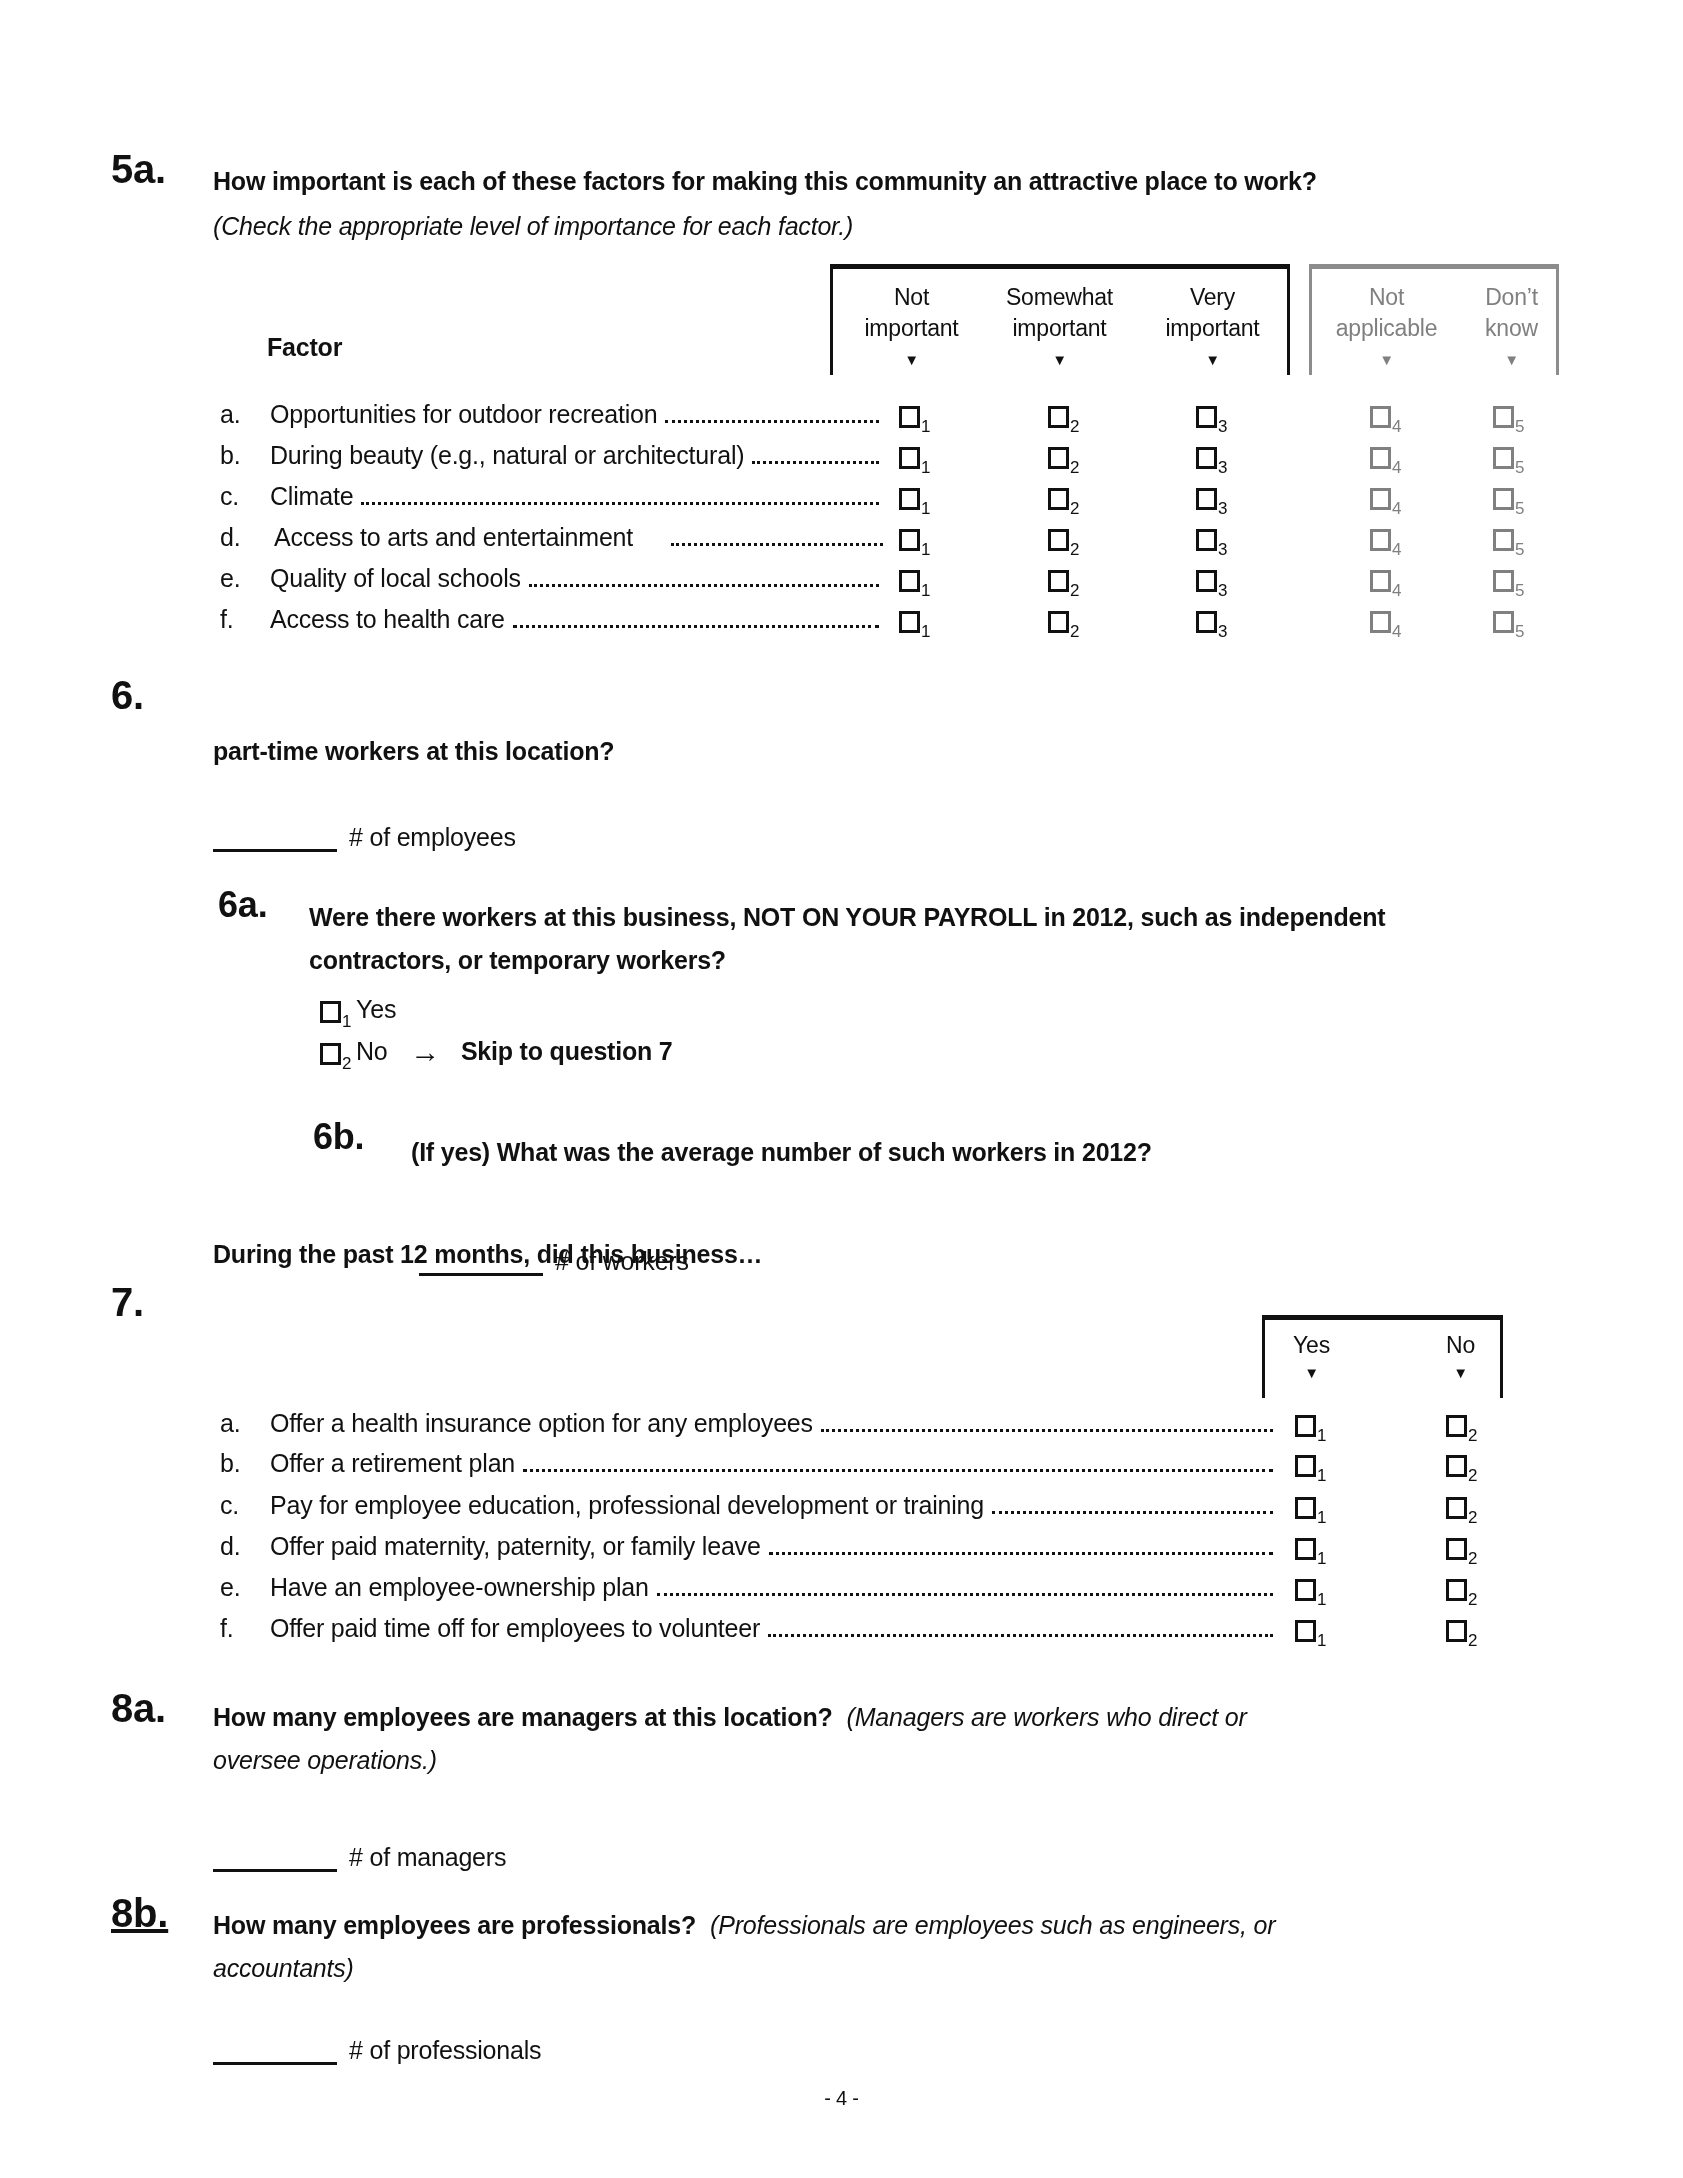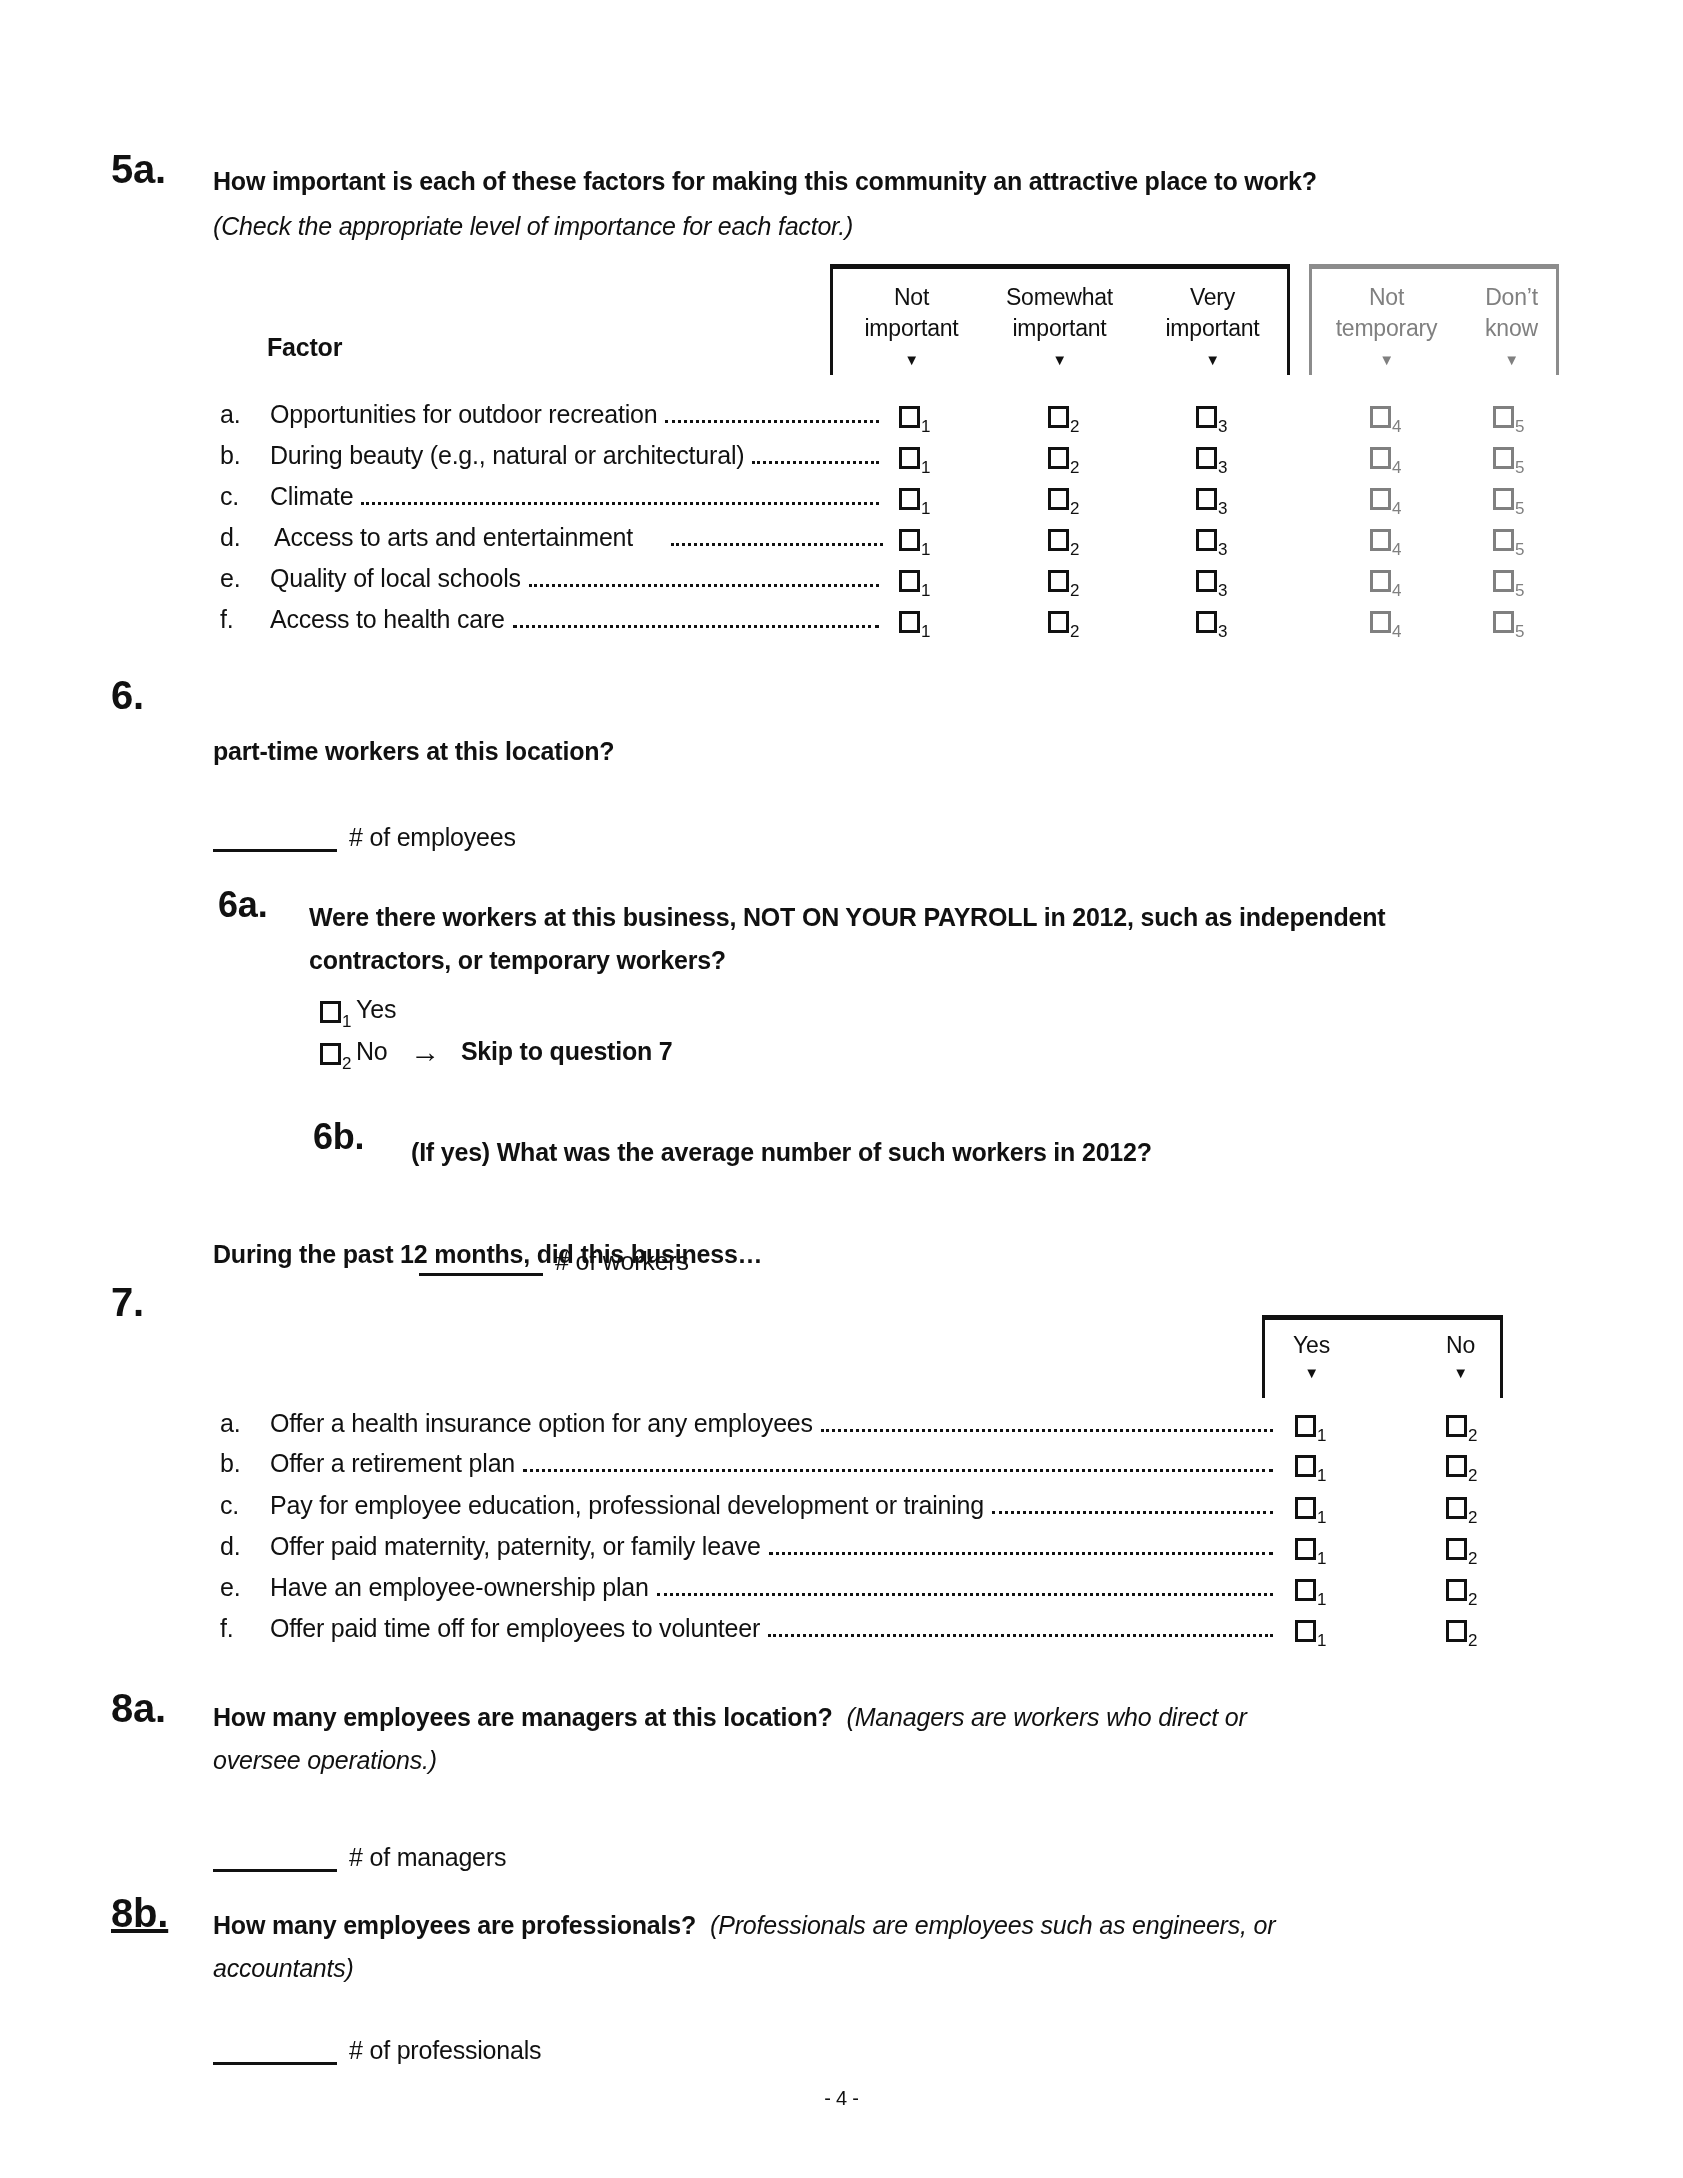--- a/index.html
+++ b/index.html
@@ -59,21 +59,21 @@
     <div class="hcol" style="left:305px;width:149px;">
       <span>Very</span><br>
       <span>important</span>
       <span class="colarrow">▼</span>
     </div>
   </div>
 
   <div class="hdrbox gray" style="left:1309px;top:264px;width:250px;height:111px;">
     <div class="hcol graytxt" style="left:10px;width:129px;">
       <span>Not</span><br>
-      <span>temporary</span>
+      <span>applicable</span>
       <span class="colarrow">▼</span>
     </div>
     <div class="hcol graytxt" style="left:135px;width:129px;">
       <span>Don’t</span><br>
       <span>know</span>
       <span class="colarrow">▼</span>
     </div>
   </div>
 
   <div class="factor-hdr" style="left:267px;top:333px;">Factor</div>

